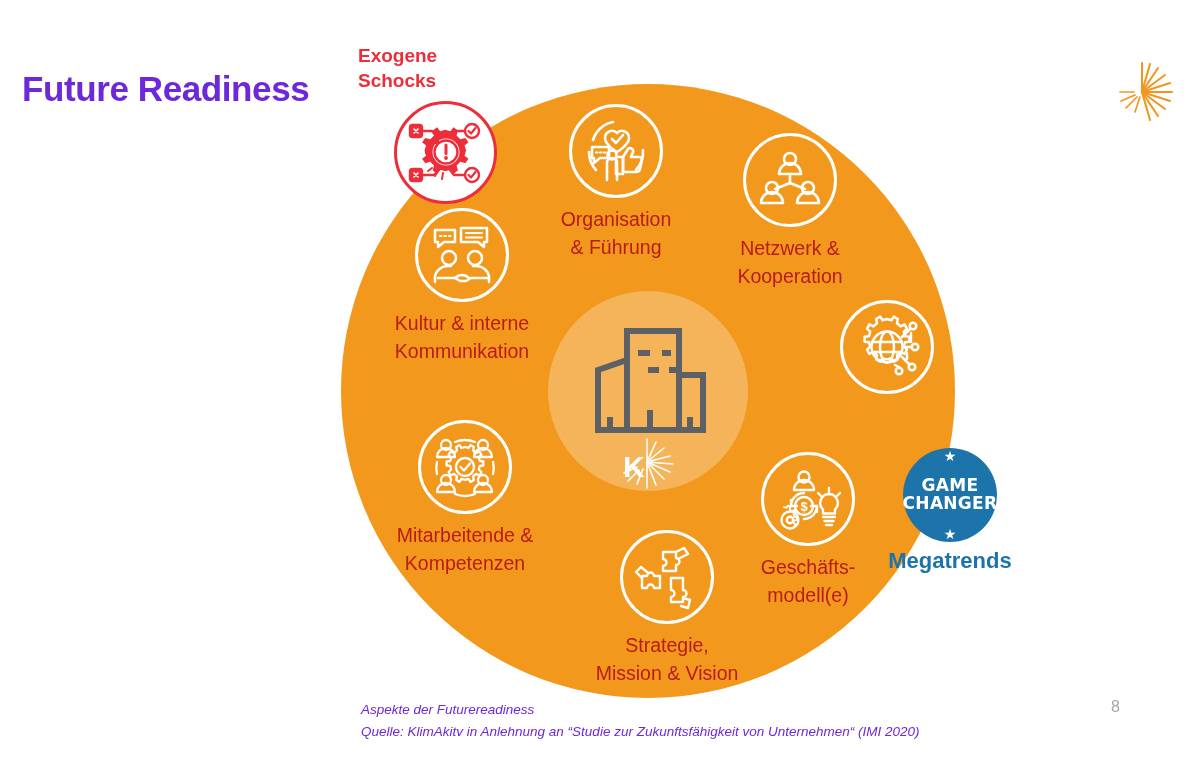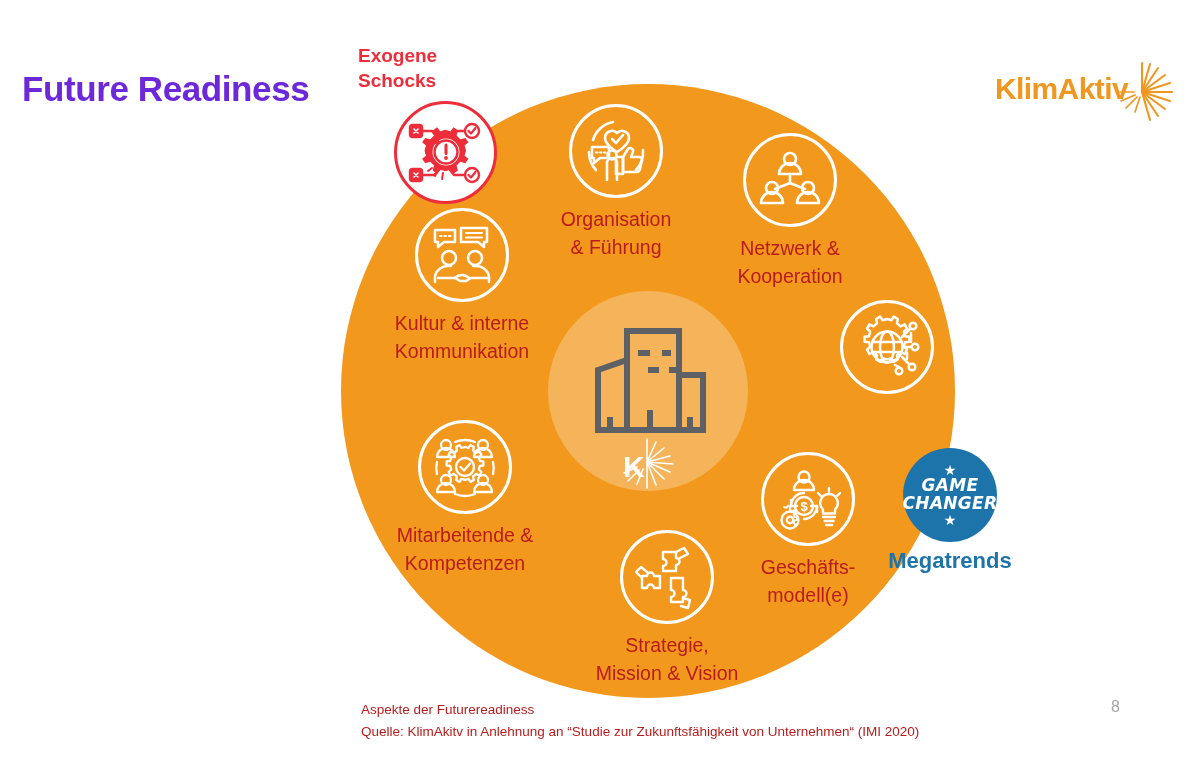--- a/index.html
+++ b/index.html
@@ -163,54 +163,53 @@
     color: #ffffff;
   }
   #gamechanger .gc-line {
     font-size: 17px;
     font-weight: bold;
     letter-spacing: 0.3px;
     line-height: 1.04;
     font-family: "DejaVu Sans", sans-serif;
   }
   #gamechanger .gc-text-wrap {
-    margin: 2px 0;
-    font-style: italic;
+    margin: 16px 0;
   }
   #gamechanger .gc-caption {
     margin-top: 6px;
     font-size: 22px;
     font-weight: bold;
     color: #1d74ab;
   }
 
   
   #footer {
     position: absolute;
     left: 361px;
     top: 699px;
     font-size: 13.5px;
     line-height: 1.62;
-    color: #b91c1c;
+    color: #6d28d9;
+    font-style: italic;
   }
   #page-number {
     position: absolute;
     left: 1111px;
     top: 698px;
     font-size: 16px;
     color: #a6a6a6;
   }
 </style>
 </head>
 <body>
 
 <div id="page-title">Future Readiness</div>
 
 <div id="brand-logo">
-  <div class="brand-word">KlimAktiv</div>
   <div class="brand-burst">
     <svg width="64" height="64" viewBox="0 0 64 64">
       <g stroke="#ef9721" stroke-width="2.1" stroke-linecap="round">
         <line x1="32" y1="32" x2="32" y2="3"></line>
         <line x1="32" y1="32" x2="40" y2="4"></line>
         <line x1="32" y1="32" x2="48" y2="8"></line>
         <line x1="32" y1="32" x2="55" y2="15"></line>
         <line x1="32" y1="32" x2="60" y2="23"></line>
         <line x1="32" y1="32" x2="62" y2="32"></line>
         <line x1="32" y1="32" x2="60" y2="41"></line>

